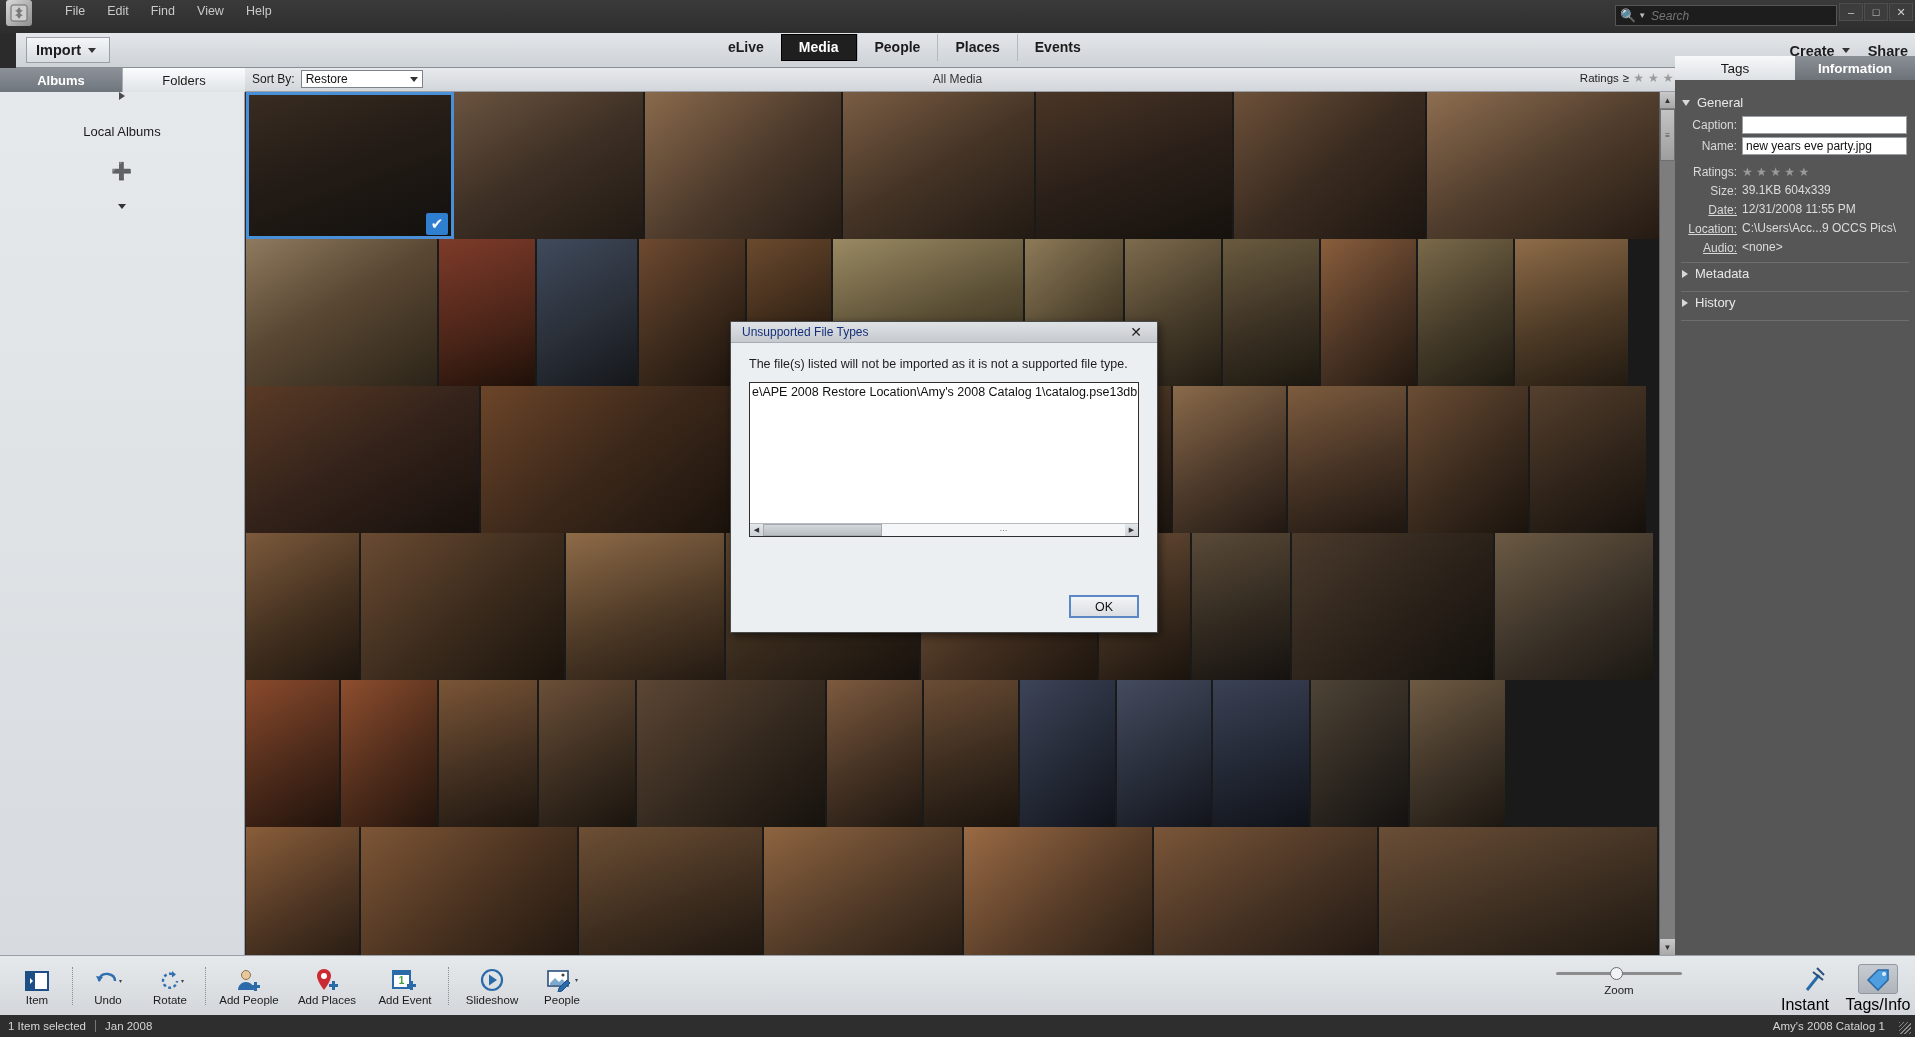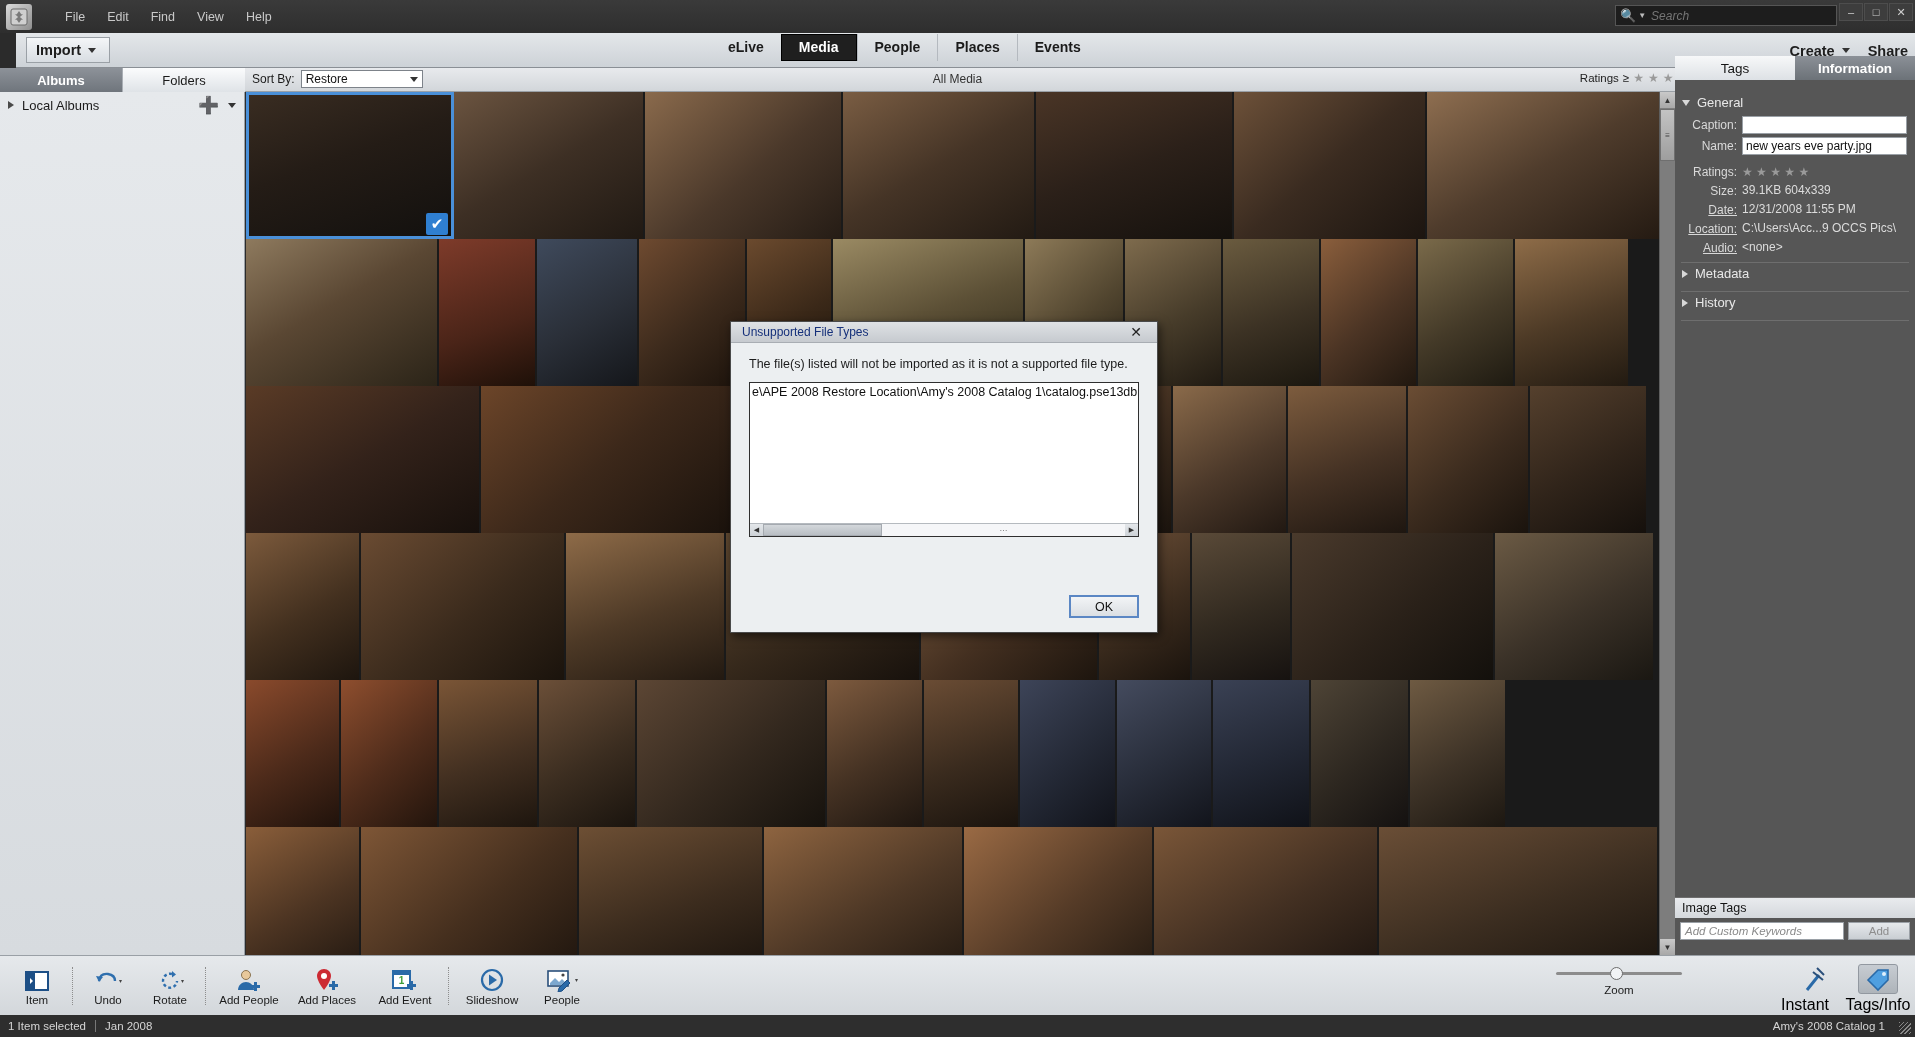--- a/index.html
+++ b/index.html
@@ -2,21 +2,21 @@
 <html><head>
 <meta charset="utf-8">
 <title>Adobe Photoshop Elements Organizer</title>
 <style>
   * { box-sizing: border-box; margin:0; padding:0; }
   html,body { width:1915px; height:1037px; overflow:hidden;
     font-family:"Liberation Sans", sans-serif; background:#2b2b2b; }
 
   
   .menubar { position:absolute; left:0; top:0; width:1915px; height:33px;
-     background:linear-gradient(#3a3a3a,#2e2e2e); display:flex; align-items:center; }
+     background:linear-gradient(#3a3a3a,#2e2e2e); display:flex; }
   .applogo { width:26px; height:26px; margin-left:6px; border-radius:3px;
      background:linear-gradient(135deg,#d9d9d9,#8e8e8e); position:relative;
      display:flex; align-items:center; justify-content:center; }
   .applogo svg { display:block; }
   .menuitem { color:#c9c9c9; font-size:12.5px; padding:4px 11px; cursor:default; }
   .searchwrap { position:absolute; right:78px; top:5px; width:222px; height:21px;
      background:#1d1d1d; border:1px solid #555; display:flex; align-items:center; padding:0 4px; }
   .searchwrap .sicon { color:#ddd; font-size:13px; font-weight:bold; margin-right:2px; }
   .searchwrap .scaret { color:#bbb; font-size:8px; margin-right:5px; }
   .searchwrap input { flex:1; background:transparent; border:none; outline:none;
@@ -62,21 +62,21 @@
      justify-content:space-between; cursor:pointer; }
   .allmedia { position:absolute; left:0; right:0; top:4px; text-align:center;
      font-size:12px; color:#333; }
   .ratewrap { position:absolute; right:212px; top:3px; display:flex; align-items:center; gap:4px; }
   .ratewrap .rl { font-size:11.5px; color:#222; }
   .star { color:#9a9a9a; font-size:12px; }
 
   
   .leftpanel { position:absolute; left:0; top:92px; width:245px; bottom:82px;
      background:linear-gradient(#e6e9ec,#d7dbdf); border-right:1px solid #9aa0a6; }
-  .localalbums { display:flex; align-items:center; height:26px; padding:0 8px; gap:8px; }
+  .localalbums { display:flex; align-items:center; height:26px; padding:0 8px; gap:24px;flex-direction:column; }
   .tri { width:0;height:0;border-top:4.5px solid transparent;border-bottom:4.5px solid transparent;
      border-left:6px solid #4a4a4a; }
   .localalbums .lbl { font-size:13px; color:#1b1b1b; flex:1; }
   .plusg { color:#3f9e37; font-size:17px; font-weight:bold; line-height:1; }
 
   
   .gridarea { position:absolute; left:246px; top:92px; right:240px; bottom:82px;
      background:#1a1a1a; overflow:hidden; }
   .grid { position:absolute; left:0; top:0; right:16px; top:0; }
   .gridrow { display:flex; height:147px; width:100%; }
@@ -412,27 +412,20 @@
     <span class="tri-r"></span>
     <span>Metadata</span>
   </div>
   <div class="rsep"></div>
   <div class="secthdr">
     <span class="tri-r"></span>
     <span>History</span>
   </div>
   <div class="rsep"></div>
 
-  <div class="imgtags">
-    <div class="hd">Image Tags</div>
-    <div class="rowb">
-      <div class="kwin">Add Custom Keywords</div>
-      <div class="addbtn">Add</div>
-    </div>
-  </div>
 </div>
 
 <div class="bottombar">
   <div style="width:6px"></div>
   <div class="tool">
     <span class="ic">
       <svg width="26" height="22" viewBox="0 0 26 22">
           <rect x="2" y="2" width="22" height="18" fill="#fff" stroke="#1d4f86" stroke-width="2"></rect>
           <rect x="2" y="2" width="9" height="18" fill="#1d4f86"></rect>
           <path d="M9 11l-3-3v6z" fill="#fff"></path>

